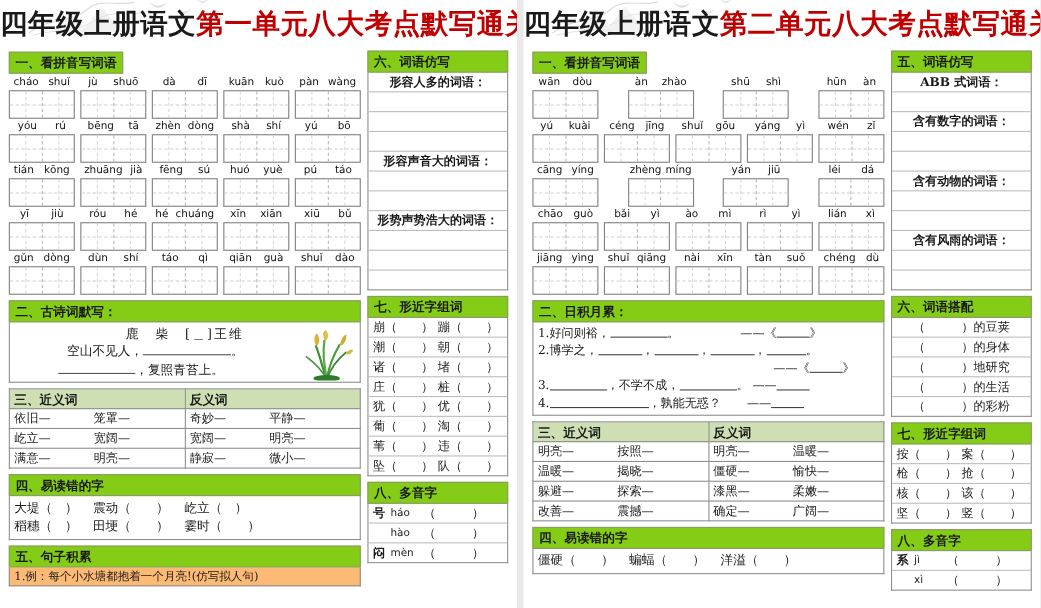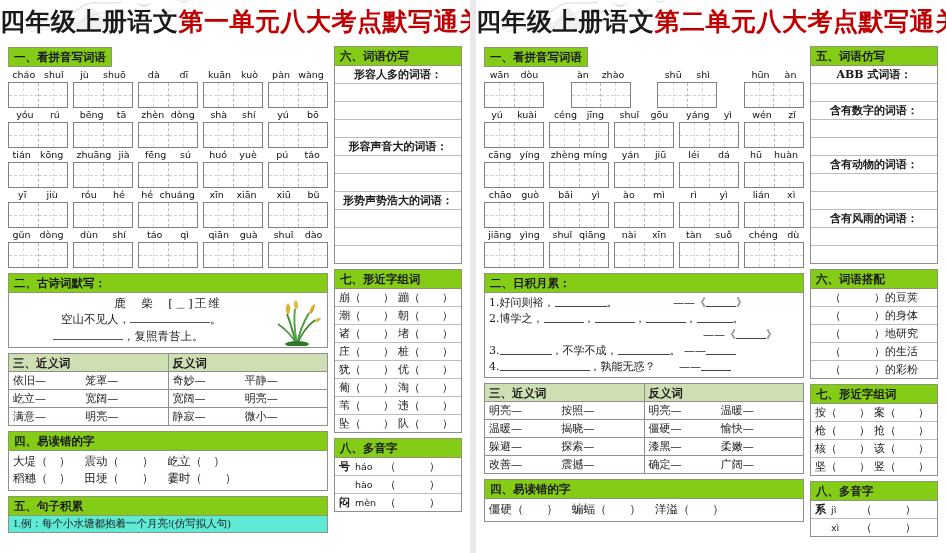--- a/index.html
+++ b/index.html
@@ -37,21 +37,21 @@
   .colB{width:128px;flex:none;}
 
   
   .sec{margin-bottom:5px;}
   .hdr{
     background:#84cc16;border:1px solid #8a9a6d;
     font-size:11.5px;font-weight:bold;color:#1a1a1a;
     padding:2px 5px;line-height:14px;
   }
   .hdr.inline{display:inline-block;border:1px solid #8a9a6d;}
-  .box{border:1px solid #8f8f8f;border-top:none;background:#5eead4;font-family:Liberation Serif, serif;}
+  .box{border:1px solid #8f8f8f;border-top:none;background:#fdba74;}
 
   
   .py-block{margin-top:2px;}
   .py-row{display:flex;justify-content:space-between;margin-bottom:1px;}
   .py-cell{width:60px;}
   .py-text{
     display:flex;justify-content:space-around;
     font-family:"DejaVu Sans","Liberation Sans",sans-serif;
     font-size:9.5px;color:#111;line-height:12px;white-space:nowrap;
   }
@@ -717,30 +717,20 @@
                   </div>
                   <div class="tianzi">
                     <i></i>
                     <i></i>
                   </div>
                 </div>
                 <div class="py-cell">
                   <div class="py-text">
                     <span>léi</span>
                     <span>dá</span>
-                  </div>
-                  <div class="tianzi">
-                    <i></i>
-                    <i></i>
-                  </div>
-                </div>
-                <div class="py-cell">
-                  <div class="py-text">
-                    <span>hū</span>
-                    <span>huàn</span>
                   </div>
                   <div class="tianzi">
                     <i></i>
                     <i></i>
                   </div>
                 </div>
               </div>
               <div class="py-row">
                 <div class="py-cell">
                   <div class="py-text">

